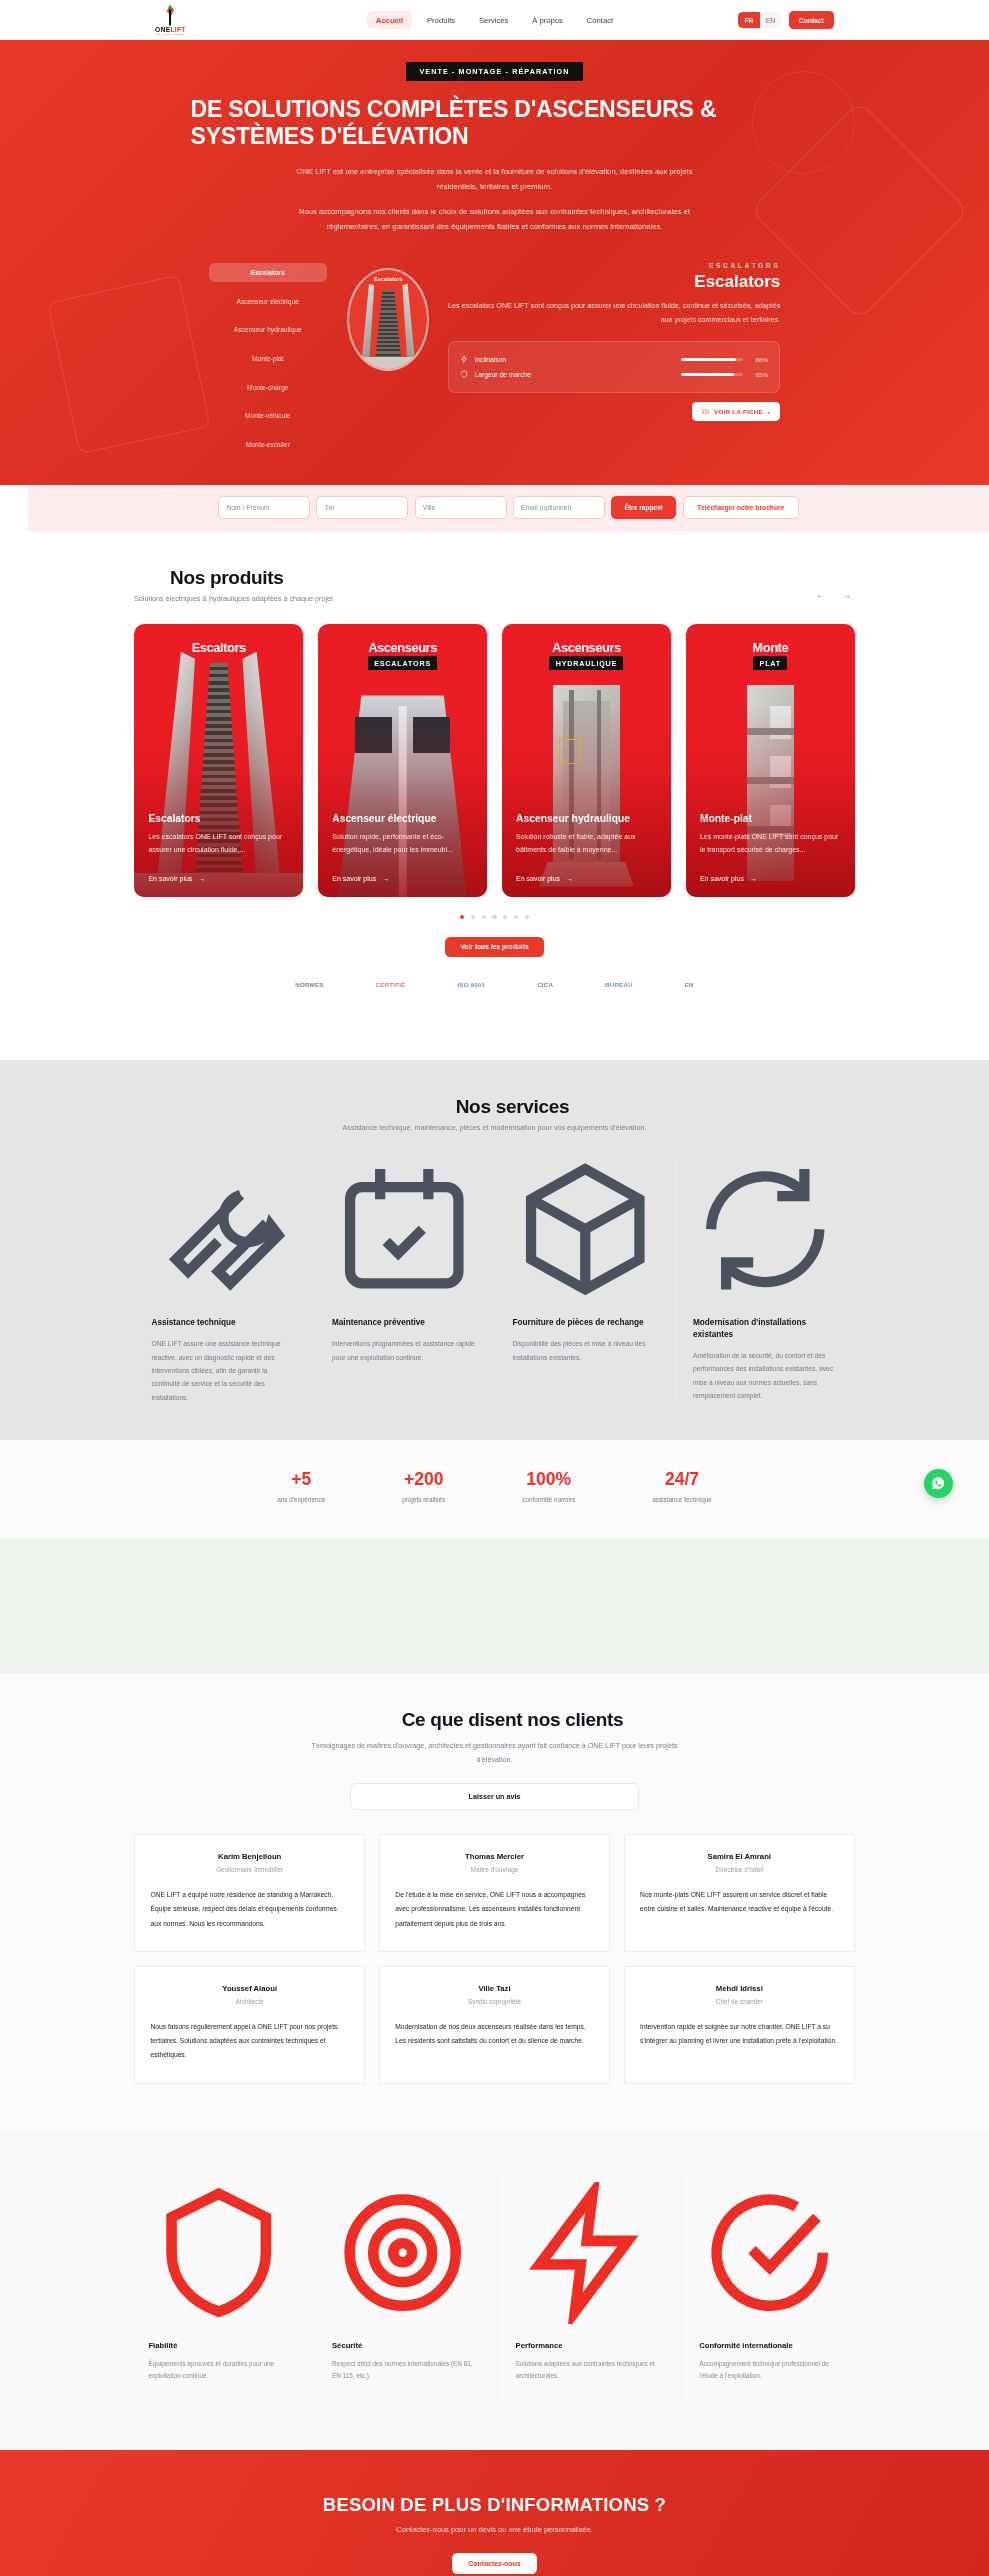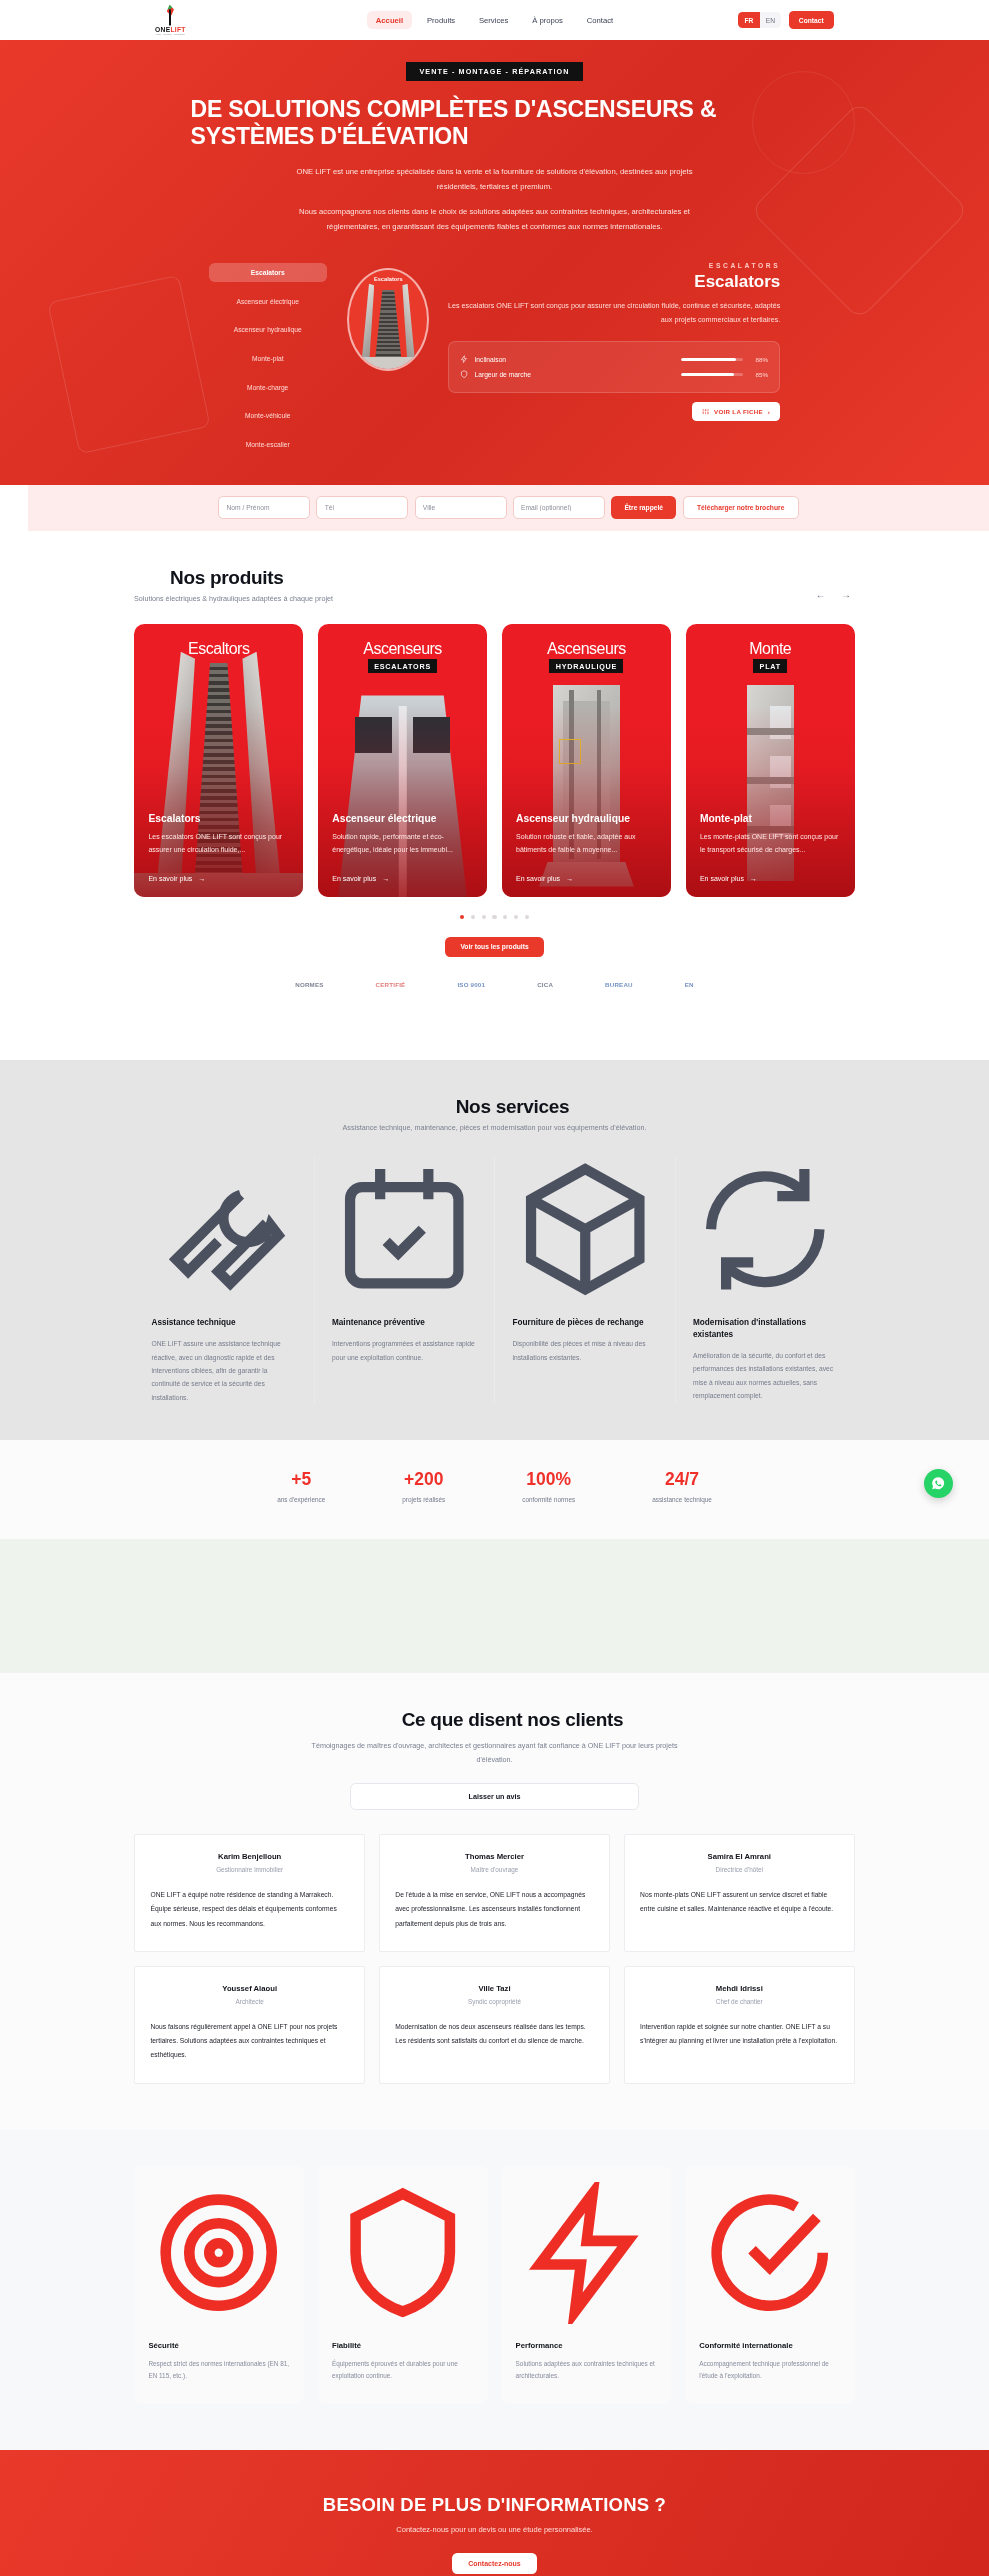--- a/index.html
+++ b/index.html
@@ -79,21 +79,21 @@
   .sec-sub{color:#7b8090;font-size:7.2px;margin-top:5.2px;}
   .center{text-align:center;}
 
   .prod-head{display:flex;align-items:flex-end;justify-content:space-between;}
   .arrows{display:flex;gap:8.2px;}
   .arrow{width:17.5px;height:17.5px;border-radius:50%;border:none;background:transparent;color:#6a6f7f;font-size:9.8px;cursor:pointer;}
 
   .cards{display:flex;gap:14.4px;margin-top:21.6px;}
   .card{flex:1;height:273px;border-radius:10.3px;background:#ec1c24;position:relative;overflow:hidden;cursor:pointer;}
   .card .hl{position:absolute;top:15.5px;left:0;right:0;text-align:center;z-index:4;}
-  .card .hl b{color:#fff;font-size:16px;font-weight:400;letter-spacing:-0.5px;display:block;}
+  .card .hl b{color:#fff;font-size:13px;font-weight:700;letter-spacing:-0.5px;display:block;}
   .card .hl s{display:inline-block;text-decoration:none;background:#111;color:#fff;font-size:7.2px;font-weight:800;letter-spacing:0.8px;padding:2.1px 6.2px;margin-top:1.5px;}
   .card .shade{position:absolute;inset:0;background:linear-gradient(to top,rgba(160,12,16,.85) 0%,rgba(200,20,24,.18) 48%,rgba(200,20,24,0) 70%);z-index:3;}
   .card .txt{position:absolute;left:14.4px;right:14.4px;bottom:41px;z-index:5;}
   .card .txt h3{color:#fff;font-size:10.3px;font-weight:800;}
   .card .txt p{color:#ffe6e4;font-size:7px;line-height:1.85;margin-top:6.2px;}
   .card .more{position:absolute;left:14.4px;bottom:15.5px;z-index:5;color:#fff;font-size:7px;display:flex;align-items:center;gap:6.2px;}
 
   
   .art{position:absolute;inset:0;z-index:2;}
   .a-esc .st{position:absolute;left:50%;transform:translateX(-50%);bottom:0;width:30%;height:86%;background:repeating-linear-gradient(to bottom,#746e69 0 3.6px,#3b3835 3.6px 7.2px);clip-path:polygon(33% 0,67% 0,100% 100%,0 100%);}
@@ -547,36 +547,36 @@
     </div>
   </div>
 </section>
 
 <section class="values">
   <div class="wrap">
     <div class="vgrid">
       <div class="vcard">
         <span class="ic">
           <svg viewBox="0 0 24 24" fill="none" stroke="currentColor" stroke-width="1.8">
+              <path d="M12 2 4 6v6c0 5 3.5 8.5 8 10 4.5-1.5 8-5 8-10V6z"></path>
+            </svg>
+        </span>
+        <h4>Fiabilité</h4>
+        <p>Équipements éprouvés et durables pour une exploitation continue.</p>
+      </div>
+      <div class="vcard">
+        <span class="ic">
+          <svg viewBox="0 0 24 24" fill="none" stroke="currentColor" stroke-width="1.8">
               <circle cx="12" cy="12" r="9"></circle>
               <circle cx="12" cy="12" r="5"></circle>
               <circle cx="12" cy="12" r="1.6"></circle>
             </svg>
         </span>
         <h4>Sécurité</h4>
         <p>Respect strict des normes internationales (EN 81, EN 115, etc.).</p>
-      </div>
-      <div class="vcard">
-        <span class="ic">
-          <svg viewBox="0 0 24 24" fill="none" stroke="currentColor" stroke-width="1.8">
-              <path d="M12 2 4 6v6c0 5 3.5 8.5 8 10 4.5-1.5 8-5 8-10V6z"></path>
-            </svg>
-        </span>
-        <h4>Fiabilité</h4>
-        <p>Équipements éprouvés et durables pour une exploitation continue.</p>
       </div>
       <div class="vcard">
         <span class="ic">
           <svg viewBox="0 0 24 24" fill="none" stroke="currentColor" stroke-width="1.8">
               <path d="M13 2 4 14h7l-1 8 9-12h-7z"></path>
             </svg>
         </span>
         <h4>Performance</h4>
         <p>Solutions adaptées aux contraintes techniques et architecturales.</p>
       </div>

